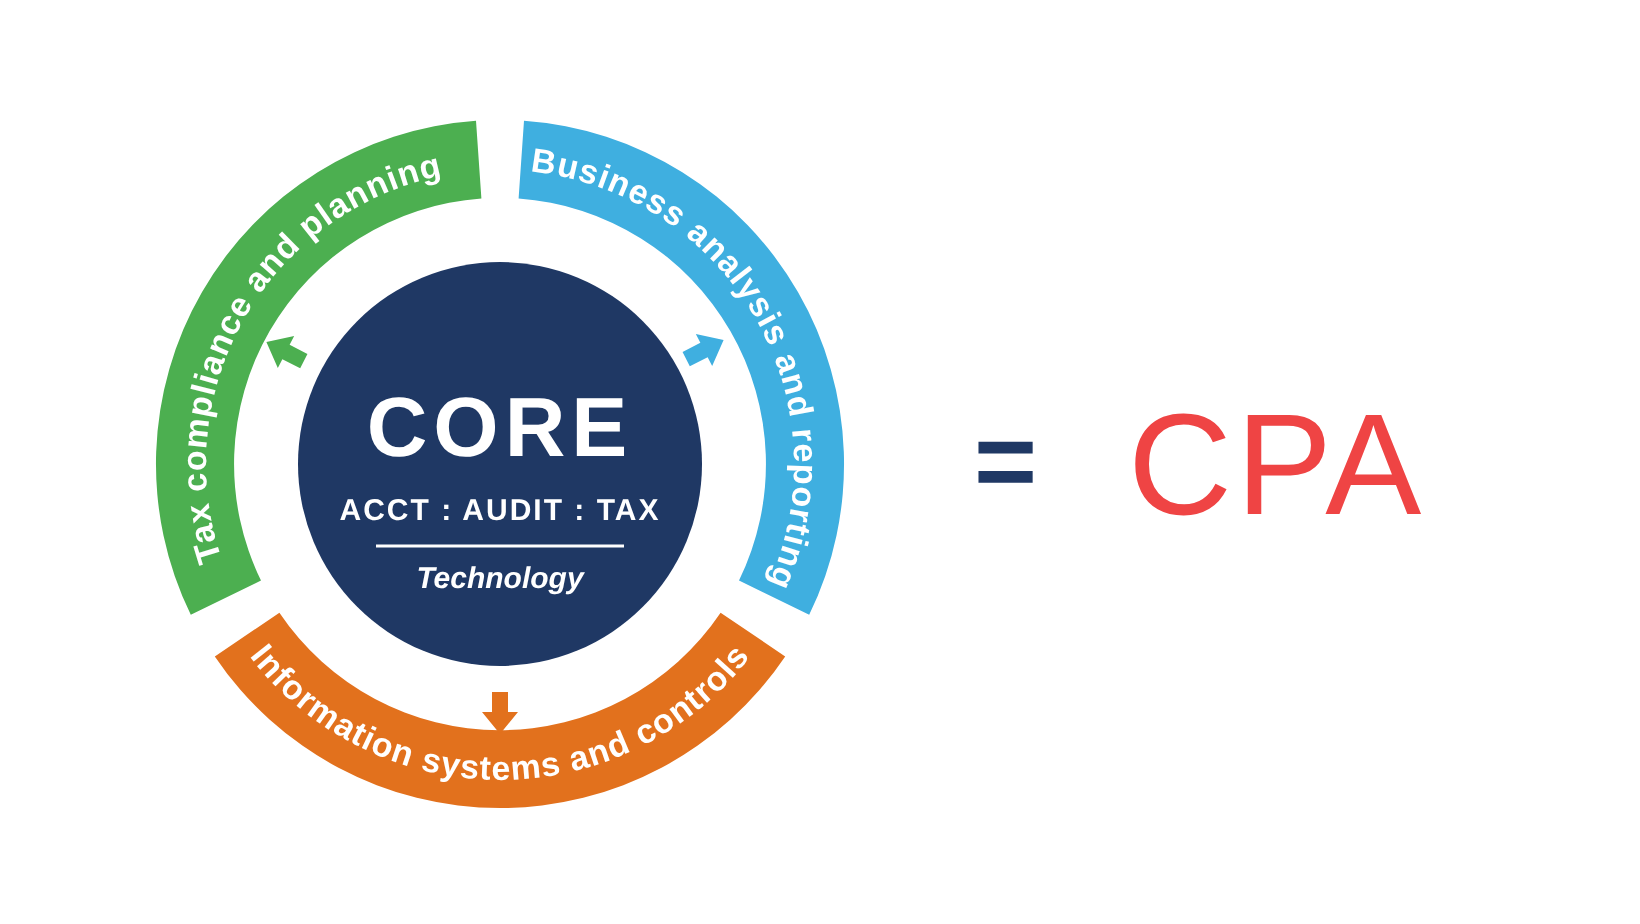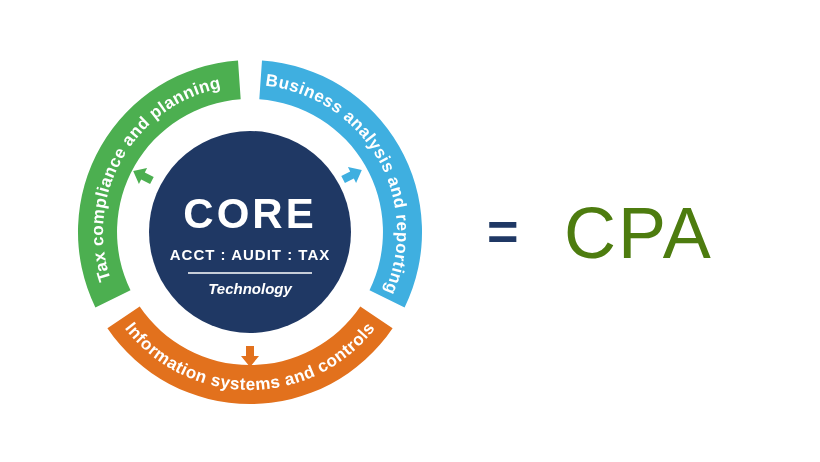--- a/index.html
+++ b/index.html
@@ -57,21 +57,21 @@
     color: #1f3864;
     line-height: 1;
   }
   .cpa {
     position: absolute;
     left: 564px;
     top: 197px;
     font-size: 72px;
     font-weight: 400;
     letter-spacing: 2px;
-    color: #4d7c0f;
+    color: #ef4444;
     line-height: 1;
   }
 </style>
 </head>
 <body>
 
 <div class="stage">
 
   <svg class="diagram" width="470" height="462" viewBox="0 0 470 462" xmlns="http://www.w3.org/2000/svg">
 

